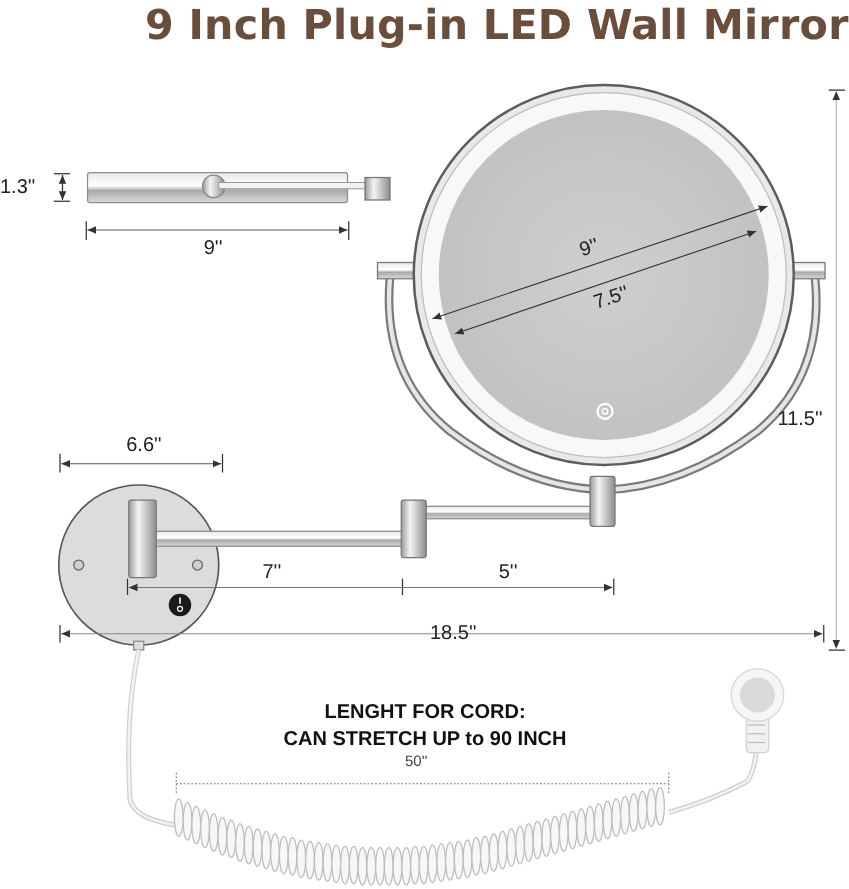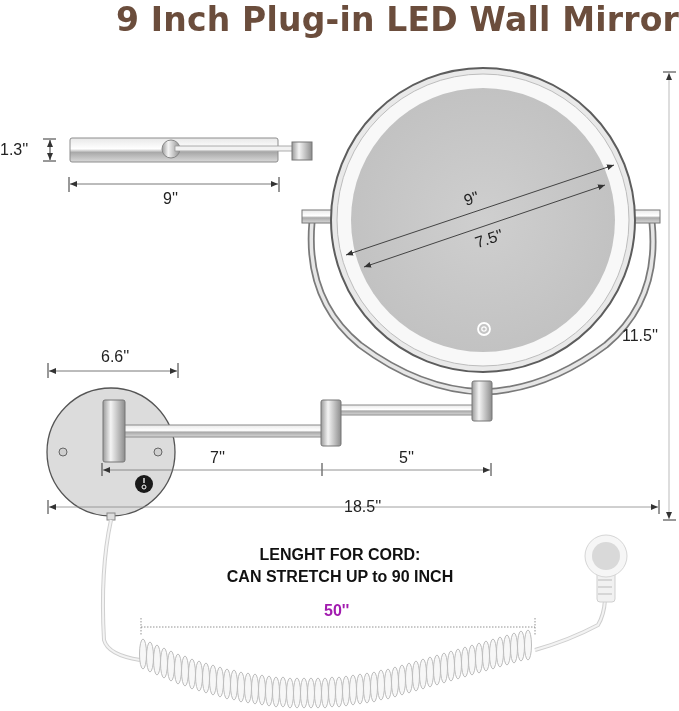--- a/index.html
+++ b/index.html
@@ -1,19 +1,19 @@
 <!DOCTYPE html>
 <html><head>
 <meta charset="utf-8">
 <style>
   html,body{margin:0;padding:0;background:#ffffff;}
   body{width:679px;height:711px;position:relative;overflow:hidden;font-family:"Liberation Sans",sans-serif;}
   .title{position:absolute;left:0;top:0;width:679px;text-align:right;font-family:"DejaVu Sans",sans-serif;font-weight:bold;font-size:33px;line-height:40px;color:#6b4d3c;letter-spacing:0.2px;}
   .lbl{position:absolute;font-family:"Liberation Sans",sans-serif;font-size:15px;color:#222;white-space:nowrap;}
-  .cordtxt{position:absolute;left:150px;width:380px;text-align:center;font-family:"Liberation Sans",sans-serif;font-size:16px;font-weight:bold;color:#111;line-height:22px;}
+  .cordtxt{position:absolute;left:150px;width:380px;text-align:center;font-family:"Liberation Sans",sans-serif;font-size:16px;font-weight:bold;color:#111;line-height:22px;margin-top:15px;}
   svg.art{position:absolute;left:0;top:0;}
 </style>
 </head>
 <body>
 
 <div class="title">9 Inch Plug-in LED Wall Mirror</div>
 
 <svg class="art" width="679" height="711" viewBox="0 0 679 711">
   <defs>
     <linearGradient id="chromeV" x1="0" y1="0" x2="0" y2="1">
@@ -205,13 +205,13 @@
 <div class="lbl" style="left:475px;top:230px;font-size:16px;transform:rotate(-18deg);">7.5''</div>
 <div class="lbl" style="left:622px;top:327px;font-size:16px;">11.5''</div>
 
 <div class="lbl" style="left:101px;top:348px;font-size:16px;">6.6''</div>
 <div class="lbl" style="left:210px;top:449px;font-size:16px;">7''</div>
 <div class="lbl" style="left:399px;top:449px;font-size:16px;">5''</div>
 <div class="lbl" style="left:344px;top:484px;font-size:16px;margin-top:14px;">18.5''</div>
 
 <div class="cordtxt" style="top:544px;">LENGHT FOR CORD:</div>
 <div class="cordtxt" style="top:566px;">CAN STRETCH UP to 90 INCH</div>
-<div class="lbl" style="left:324px;top:602px;font-size:16px;font-weight:bold;color:#a21caf;">50''</div>
+<div class="lbl" style="left:324px;top:602px;font-size:12px;font-weight:normal;color:#404040;">50''</div>
 
 </body></html>

